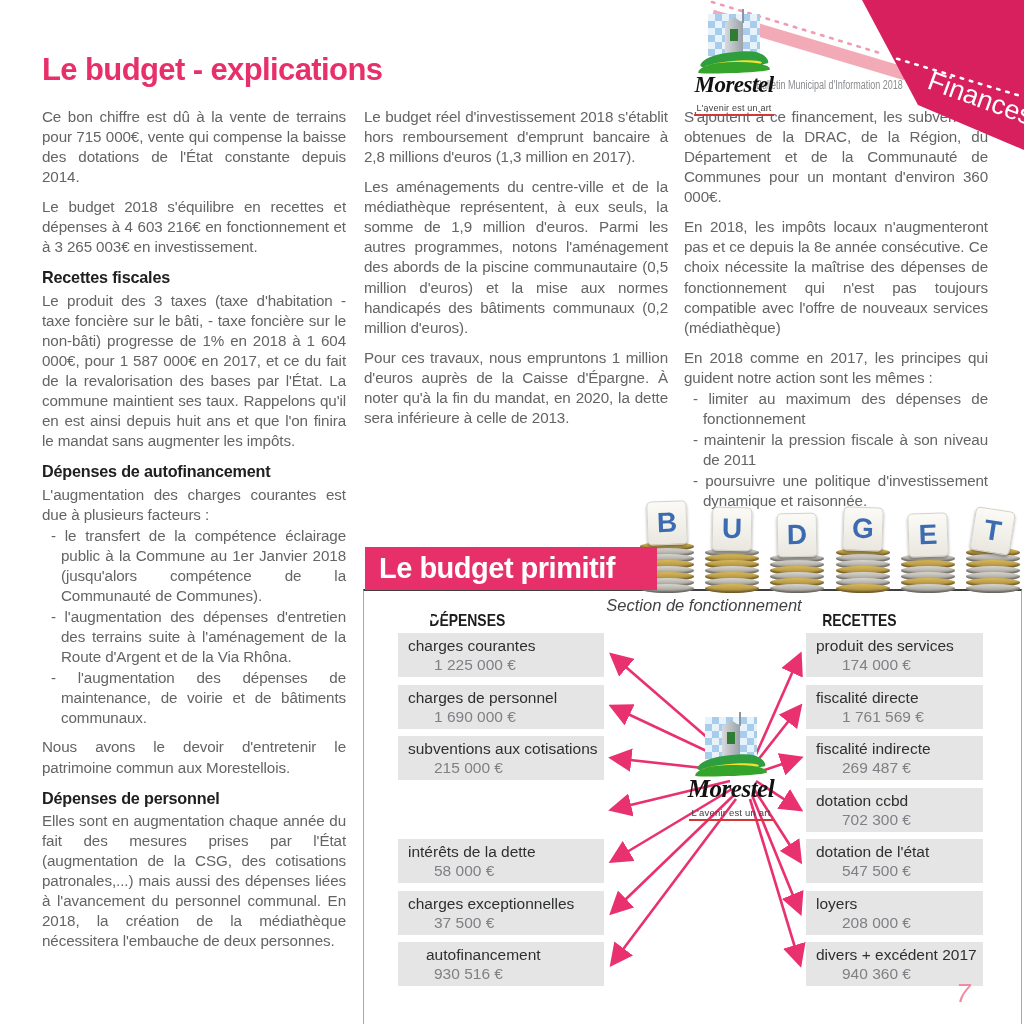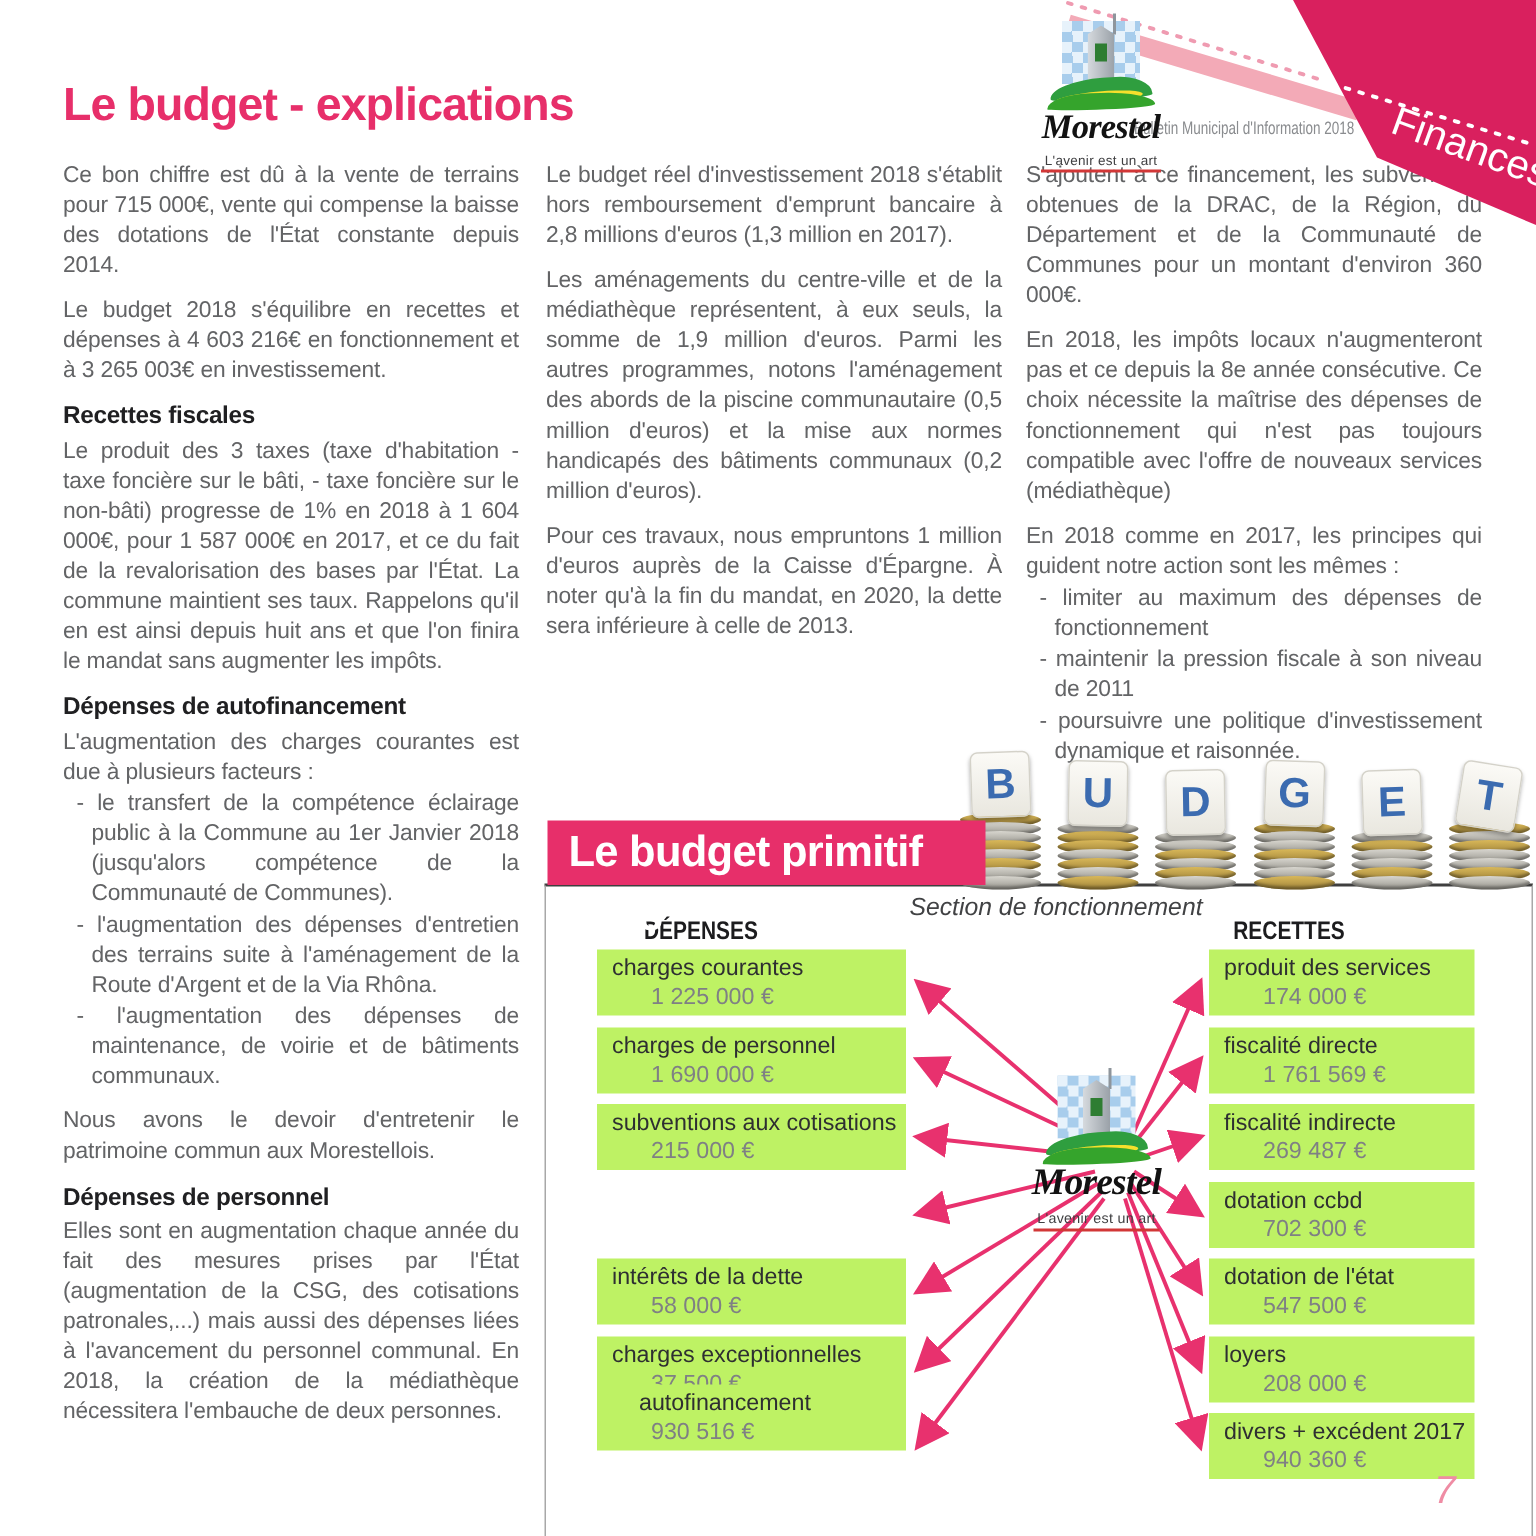--- a/index.html
+++ b/index.html
@@ -72,21 +72,21 @@
   
   .diagram{position:absolute;left:363px;top:589px;width:659px;height:435px;
     border-left:1px solid #a8a8a8;border-right:1px solid #a8a8a8;border-top:2px solid #3f3f3f;
     box-sizing:border-box;z-index:2;}
   .dia-head{position:absolute;top:20px;font-size:17px;font-weight:bold;color:#1c1c1e;text-align:left;}
   .dia-head span{display:inline-block;transform:scaleX(0.82);}
   .head-dep{left:57px;width:160px;}
   .head-rec{left:450px;width:160px;}
   .section-label{position:absolute;left:230px;top:5px;width:220px;text-align:center;
     font-style:italic;font-size:16.5px;color:#414244;}
-  .pbox{position:absolute;width:206px;height:44px;background:#bef264;box-sizing:border-box;
+  .pbox{position:absolute;width:206px;height:44px;background:#e5e5e5;box-sizing:border-box;
     padding:3px 0 0 10px;text-align:left;}
   .pbox .lbl{font-size:15.5px;color:#2e2f31;line-height:1.25;}
   .pbox .val{font-size:15.5px;color:#7f8084;line-height:1.25;margin-left:26px;}
   .pbox-r{left:442px;width:177px;}
   .pbox-l{left:34px;}
   .arrows{position:absolute;left:0;top:0;}
   .logo-center{left:315px;top:126px;position:absolute;z-index:6;}
   .logo-center .mlogo-name{font-size:25px;}
   .logo-center .mlogo-tag{font-size:9.5px;}
 
@@ -266,21 +266,21 @@
         <div class="val">215 000 €</div>
       </div>
     <div class="pbox pbox-l" style="top:248px">
       <div class="lbl">intérêts de la dette</div>
         <div class="val">58 000 €</div>
       </div>
     <div class="pbox pbox-l" style="top:299.5px">
       <div class="lbl">charges exceptionnelles</div>
         <div class="val">37 500 €</div>
       </div>
-    <div class="pbox pbox-l" style="top:332px;text-align:left">
+    <div class="pbox pbox-l" style="top:351px;text-align:left">
       <div class="lbl" style="margin-left:18px">autofinancement</div>
         <div class="val">930 516 €</div>
       </div>
 
     <div class="pbox pbox-r" style="top:42px">
       <div class="lbl">produit des services</div>
         <div class="val">174 000 €</div>
       </div>
     <div class="pbox pbox-r" style="top:93.5px">
       <div class="lbl">fiscalité directe</div>

